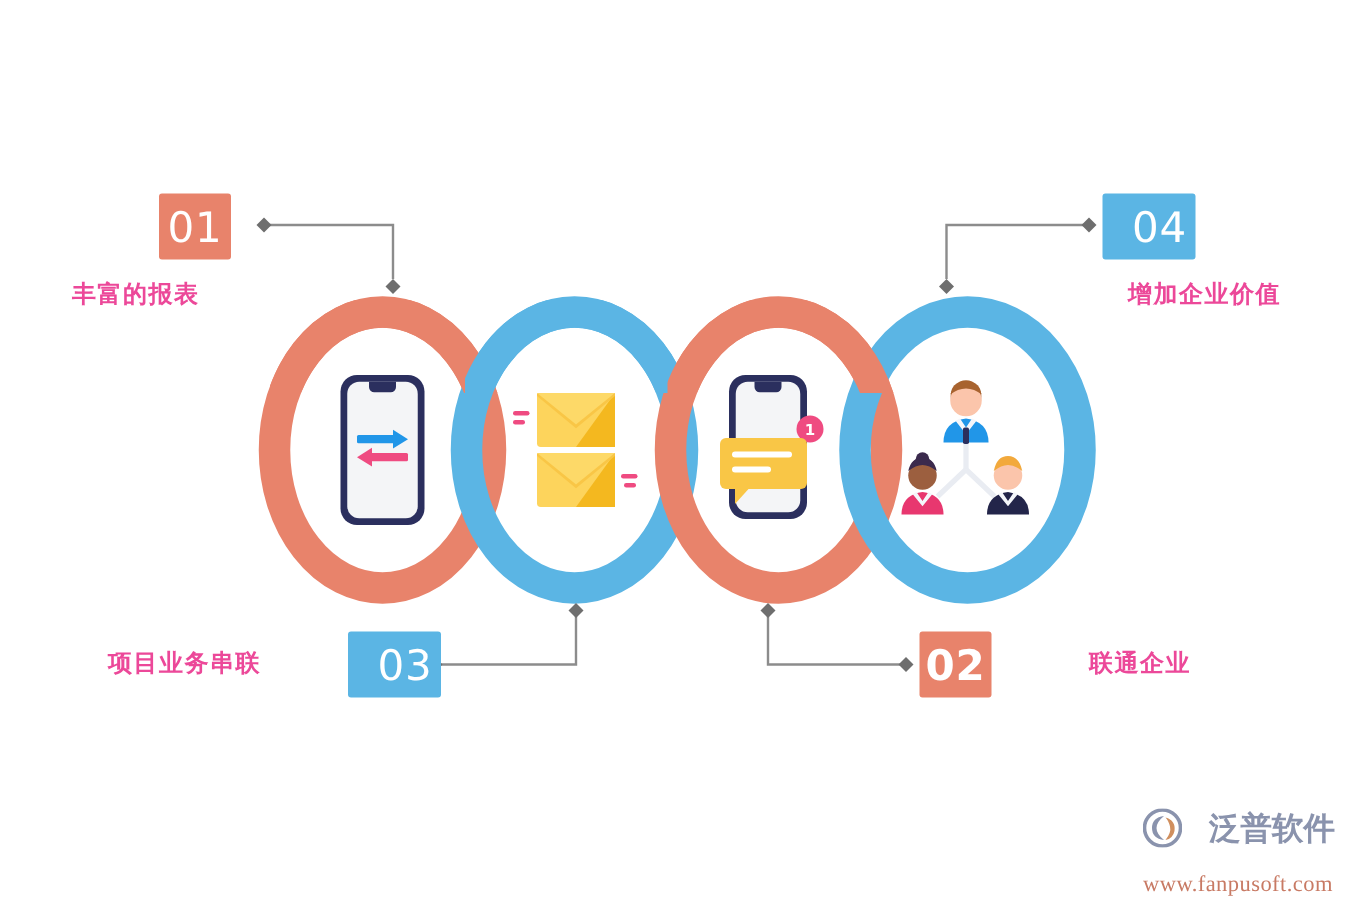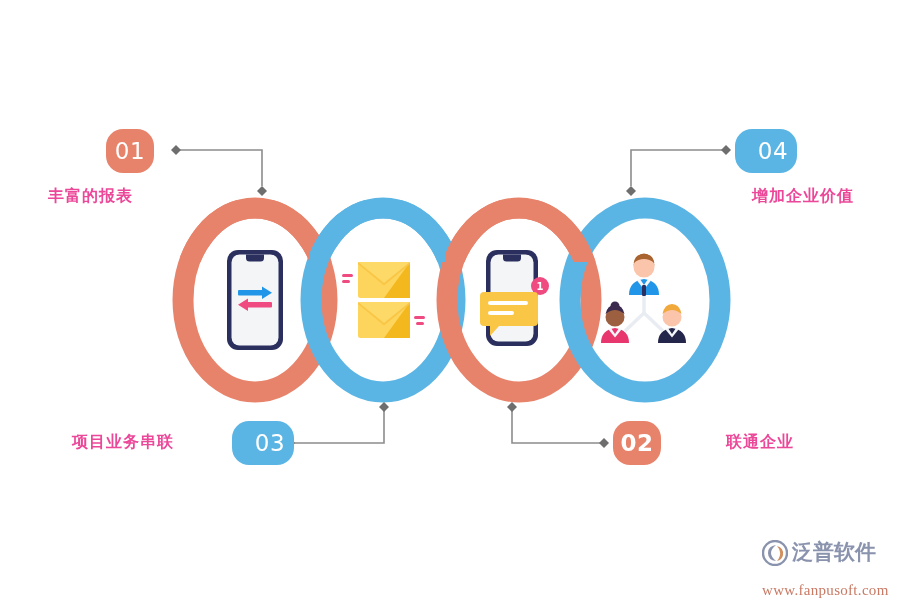--- a/index.html
+++ b/index.html
@@ -34,26 +34,26 @@
     left: 0;
     top: 0;
     width: 900px;
     height: 600px;
   }
   
   .badge {
     position: absolute;
     width: 48px;
     height: 44px;
-    border-radius: 17px;
+    border-radius: 2px;
     display: flex;
     align-items: center;
     justify-content: center;
     color: #ffffff;
-    font-size: 23px;
+    font-size: 28px;
     font-weight: 400;
     letter-spacing: 0.5px;
     font-family: "DejaVu Sans", "Liberation Sans", sans-serif;
   }
   .badge-coral { background: #e8836b; }
   .badge-blue  { background: #5bb5e4; padding-left: 14px; }
   #badge-01 { left: 106px; top: 129px; }
   #badge-04 { left: 735px; top: 129px; }
   #badge-03 { left: 232px; top: 421px; }
   #badge-02 { left: 613px; top: 421px; font-weight: bold; }
@@ -88,22 +88,22 @@
   
   #watermark {
     position: absolute;
     left: 762px;
     top: 538px;
     width: 128px;
     height: 52px;
   }
   #wm-row {
     display: flex;
-    align-items: flex-end;
-    gap: 4px;
+    align-items: center;
+    gap: 18px;
   }
   #wm-text {
     color: #8a93ad;
     font-size: 21px;
     font-weight: bold;
     letter-spacing: 0px;
     font-family: "DejaVu Sans", "Liberation Sans", sans-serif;
   }
   #wm-url {
     color: #c87a64;

